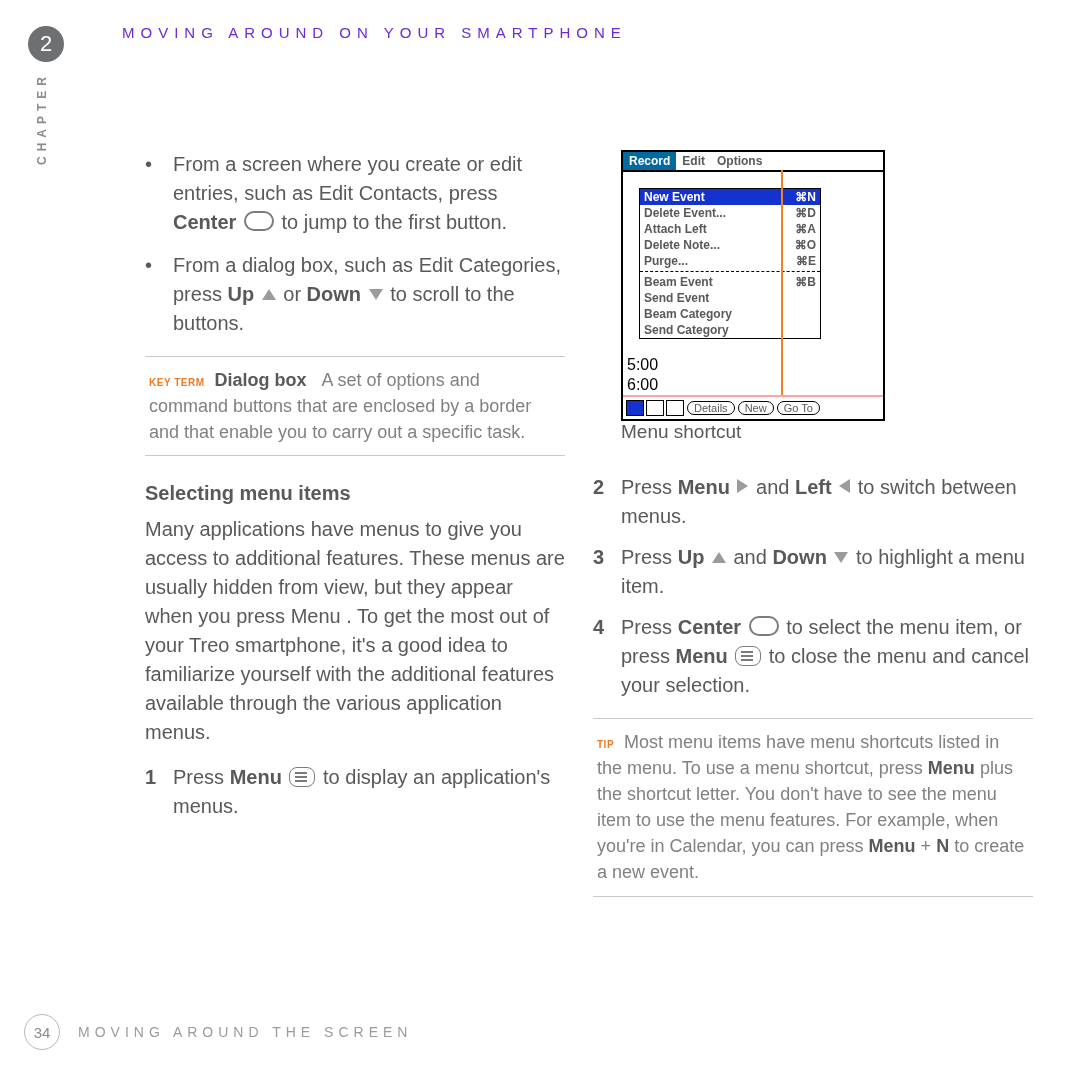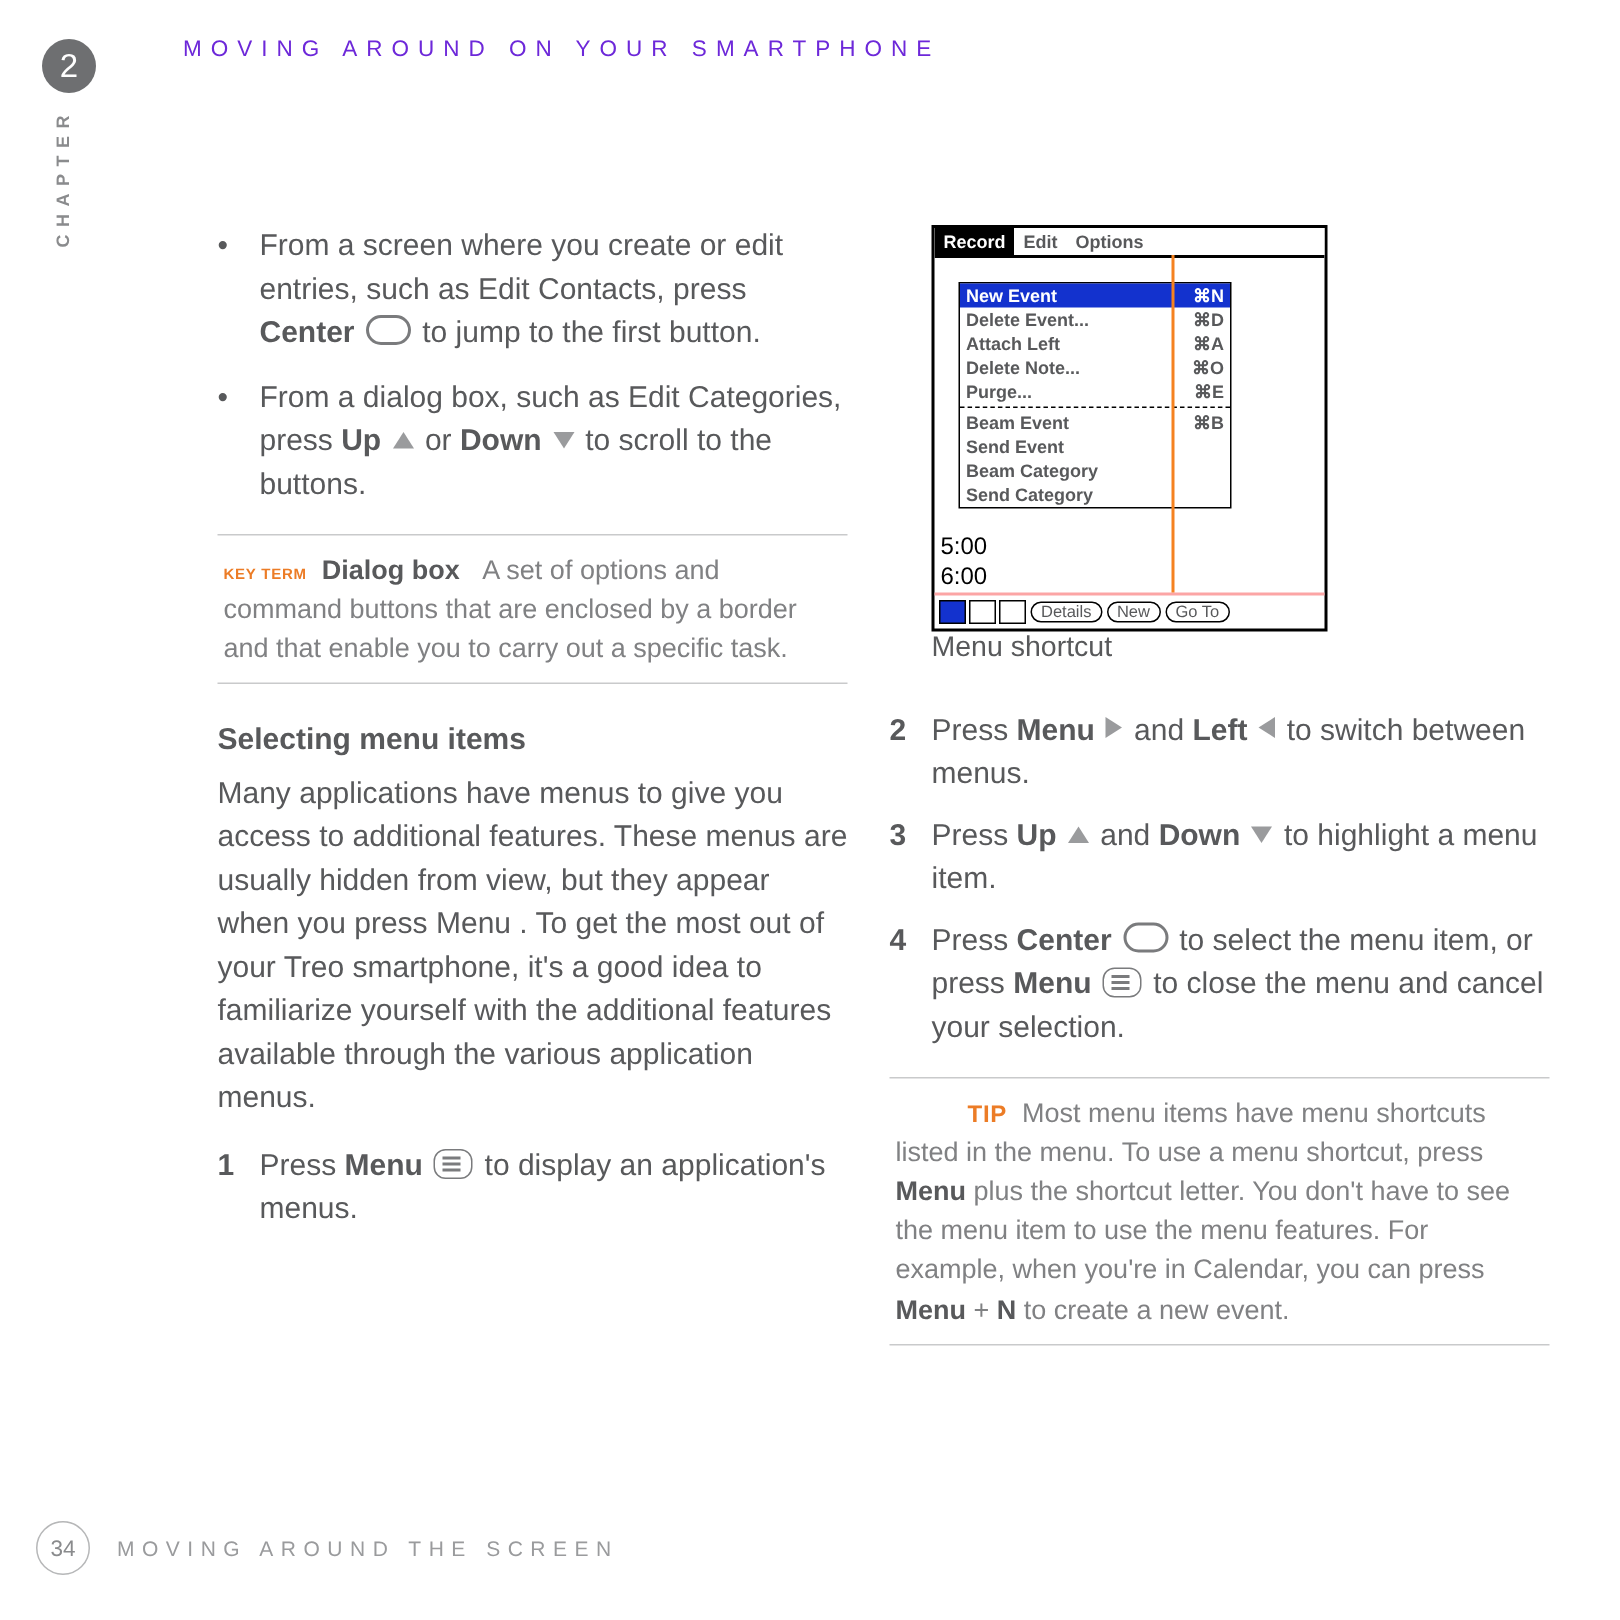--- a/index.html
+++ b/index.html
@@ -85,21 +85,21 @@
   }
   .bullet-dot {
     width: 28px;
     flex: none;
     font-size: 20px;
     color: var(--text);
   }
   .bullet-body { flex: 1; }
   b { font-weight: 700; color: var(--text); }
   strong.kt { color: var(--orange); font-size: 10px; letter-spacing: 0.5px; font-weight: 700; }
-  strong.tip { color: var(--orange); font-size: 16px; letter-spacing: 0.5px; font-weight: 700; margin-left: 48px; }
+  strong.tip { color: var(--orange); font-size: 10px; letter-spacing: 0.5px; font-weight: 700; }
   
   .box {
     border-top: 1px solid #c9cacb;
     border-bottom: 1px solid #c9cacb;
     padding: 10px 4px;
     margin: 18px 0 26px 0;
     font-size: 18px;
     line-height: 1.45;
     color: var(--text-light);
   }
@@ -189,21 +189,21 @@
   .shot .menubar {
     background: #fff;
     border-bottom: 2px solid #000;
     display: flex;
     font-weight: 700;
   }
   .shot .menubar .tab {
     padding: 2px 6px;
   }
   .shot .menubar .tab.record {
-    background:#000000;
+    background:#0369a1;
     color:#fff;
   }
   .shot .menu-open {
     border: 1px solid #000;
     margin: 16px;
     width: 180px;
   }
   .shot .row {
     display: flex;
     justify-content: space-between;

